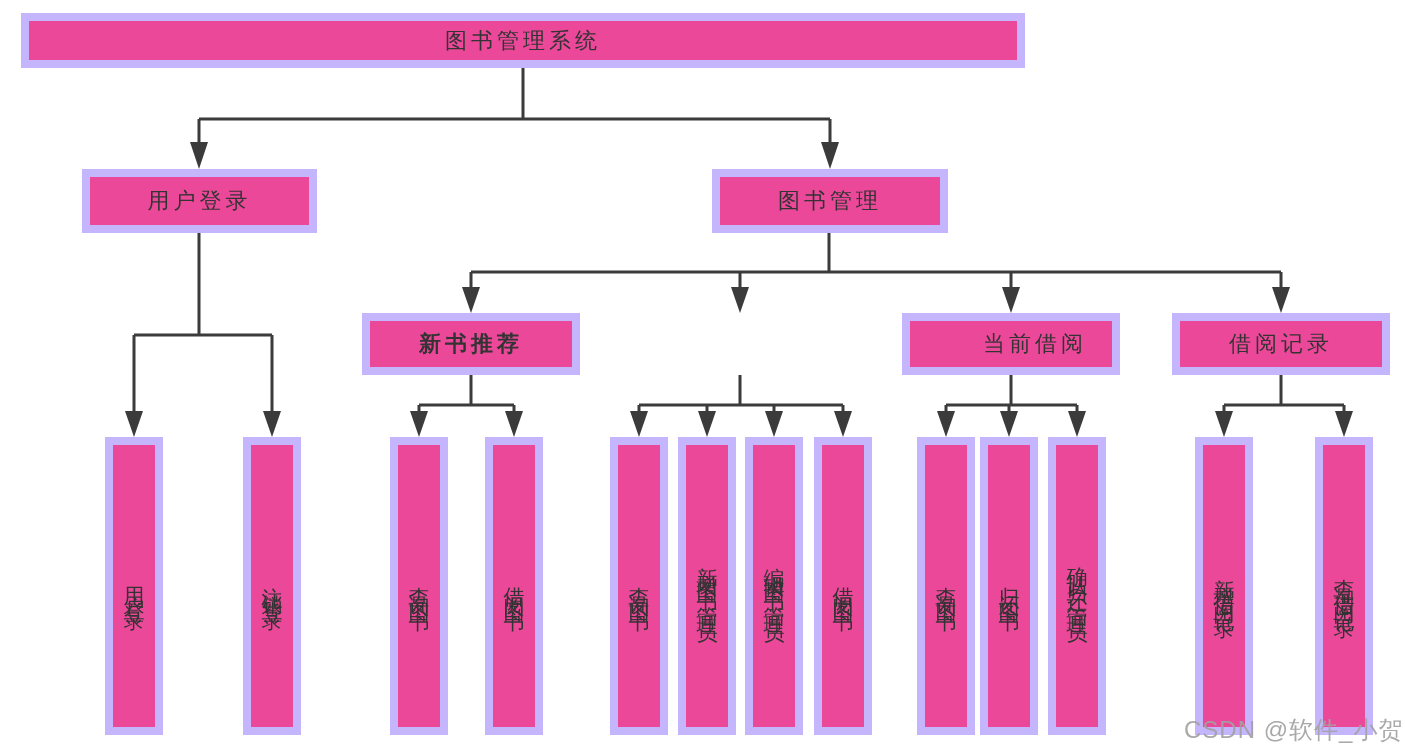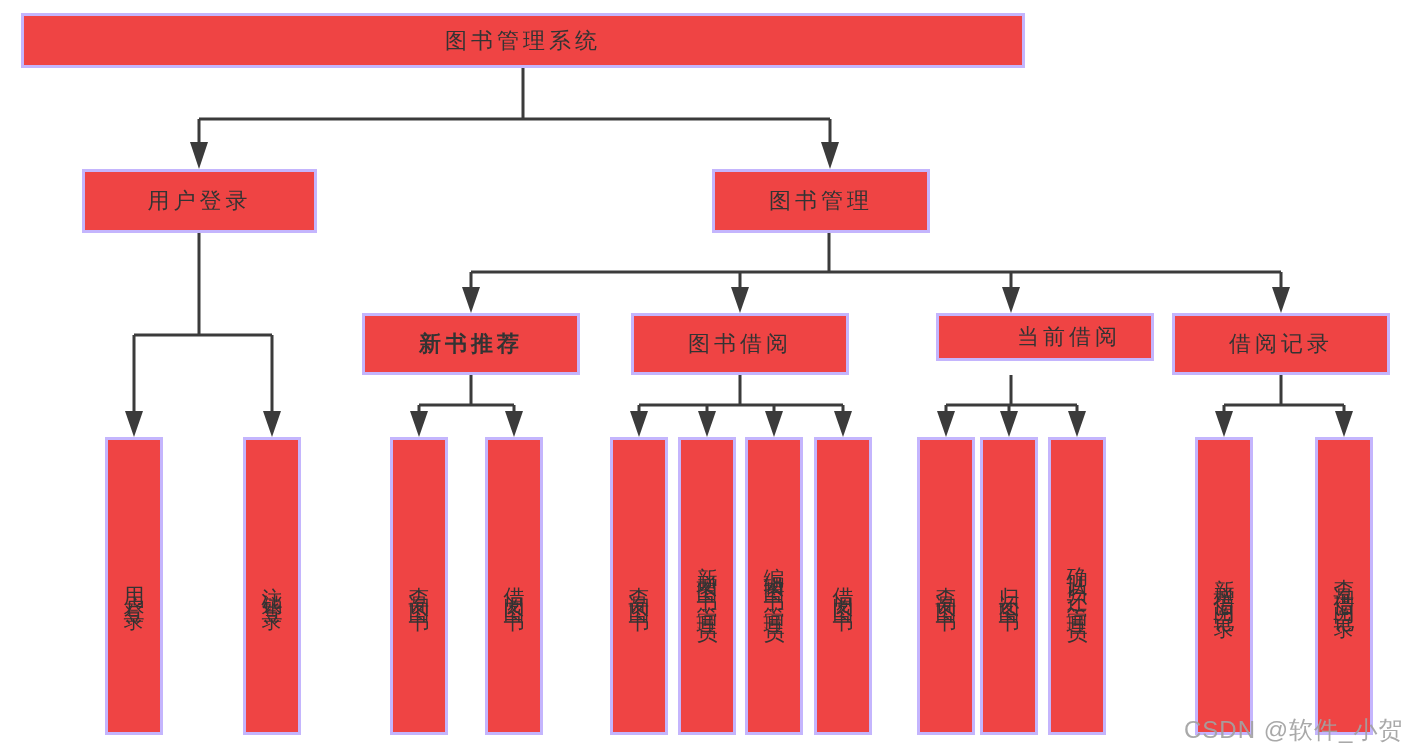--- a/index.html
+++ b/index.html
@@ -13,22 +13,22 @@
   }
   #wires {
     position: absolute;
     left: 0; top: 0;
     width: 1405px; height: 747px;
     z-index: 1;
   }
   .box {
     position: absolute;
     box-sizing: border-box;
-    border: 3px solid #c4b5fd;
-    background: #ef4444;
+    border: 8px solid #c4b5fd;
+    background: #ec4899;
     display: flex;
     align-items: center;
     justify-content: center;
     color: #333333;
     font-size: 22px;
     letter-spacing: 4px;
     z-index: 2;
     white-space: nowrap;
   }
   .leaf {
@@ -93,25 +93,24 @@
       <polygon points="1000,411 1018,411 1009,437"></polygon>
       <polygon points="1068,411 1086,411 1077,437"></polygon>
       <polygon points="1215,411 1233,411 1224,437"></polygon>
       <polygon points="1335,411 1353,411 1344,437"></polygon>
     </g>
   </svg>
 
   <div class="box" style="left:21px; top:13px; width:1004px; height:55px;">图书管理系统</div>
 
   <div class="box" style="left:82px; top:169px; width:235px; height:64px;">用户登录</div>
-  <div class="box" style="left:712px; top:169px; width:218px; height:64px;">图书管理</div>
+  <div class="box" style="left:712px; top:169px; width:236px; height:64px;">图书管理</div>
 
   <div class="box" style="left:362px; top:313px; width:218px; height:62px;font-weight:bold;">新书推荐</div>
-  <div class="box" style="left:631px; top:313px; width:218px; height:62px;">图书借阅</div>
-  <div class="box" style="left:936px; top:313px; width:218px; height:48px;padding-left:48px;">当前借阅</div>
+  <div class="box" style="left:902px; top:313px; width:218px; height:62px;padding-left:48px;">当前借阅</div>
   <div class="box" style="left:1172px; top:313px; width:218px; height:62px;">借阅记录</div>
 
   <div class="box leaf" style="left:105px; top:437px; width:58px; height:298px;">用户登录</div>
   <div class="box leaf" style="left:243px; top:437px; width:58px; height:298px;">注销登录</div>
 
   <div class="box leaf" style="left:390px; top:437px; width:58px; height:298px;">查询图书</div>
   <div class="box leaf" style="left:485px; top:437px; width:58px; height:298px;">借阅图书</div>
 
   <div class="box leaf" style="left:610px; top:437px; width:58px; height:298px;">查询图书</div>
   <div class="box leaf" style="left:678px; top:437px; width:58px; height:298px;">新增图书（管理员）</div>

